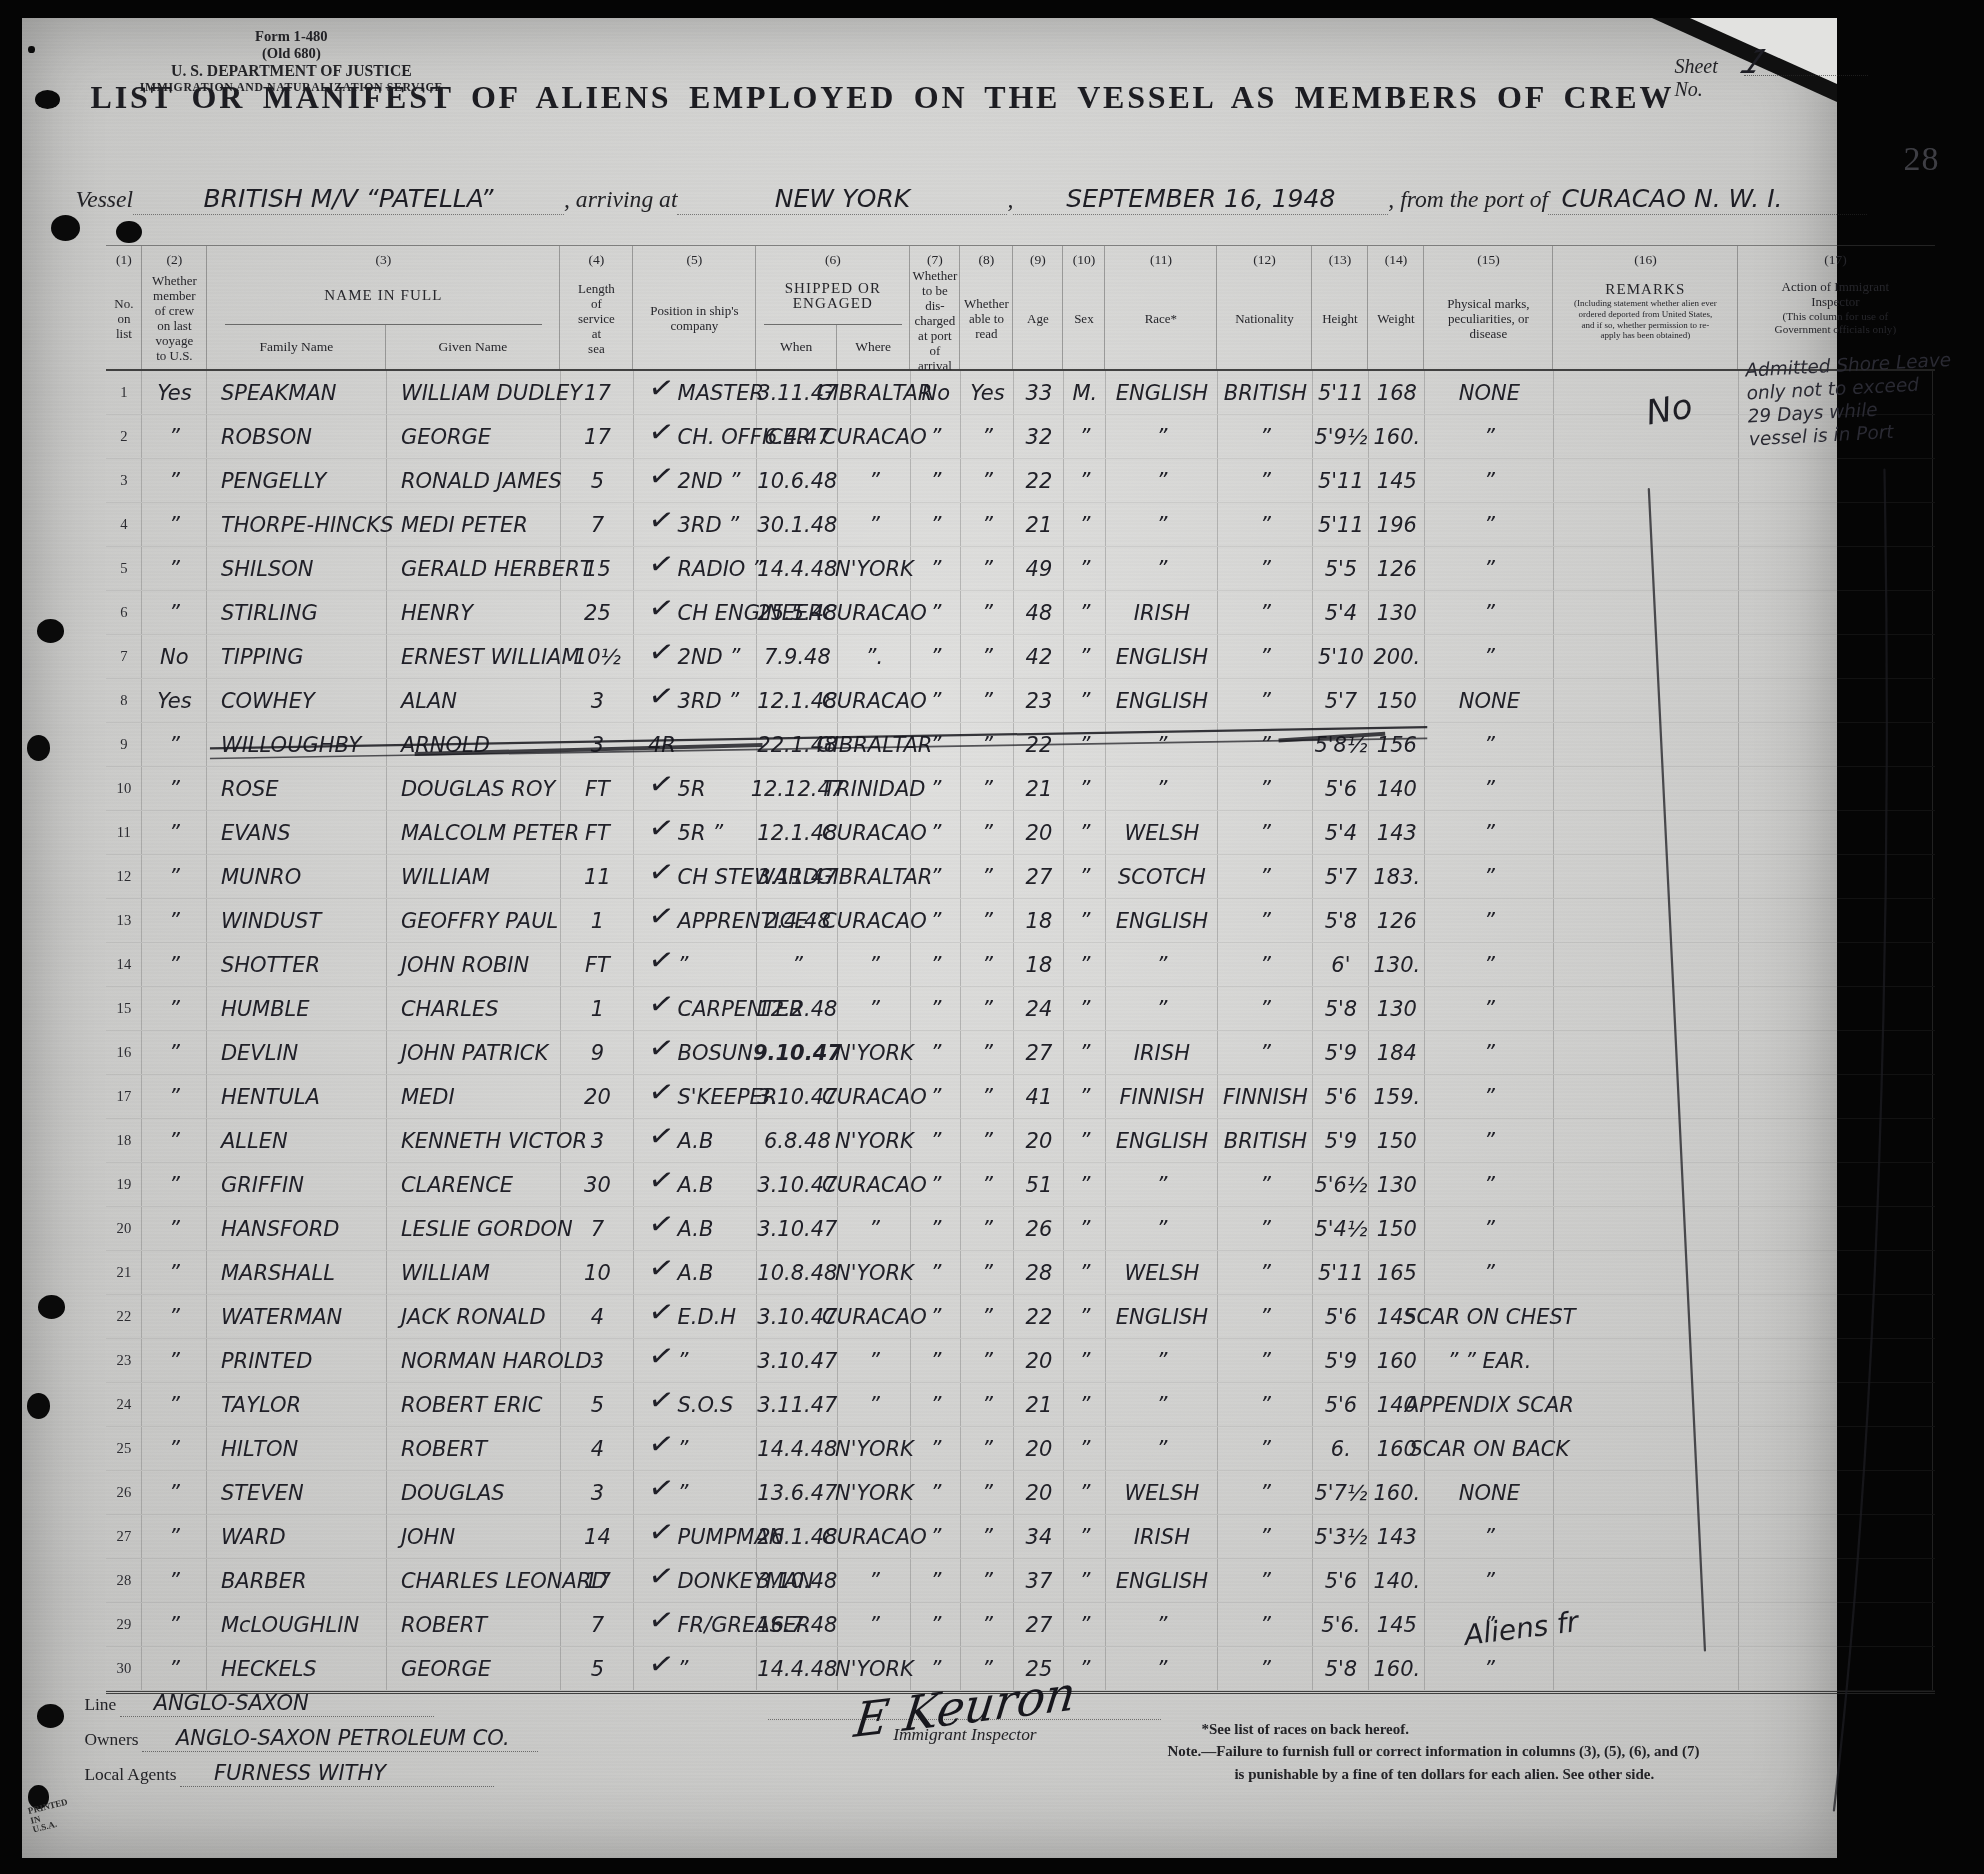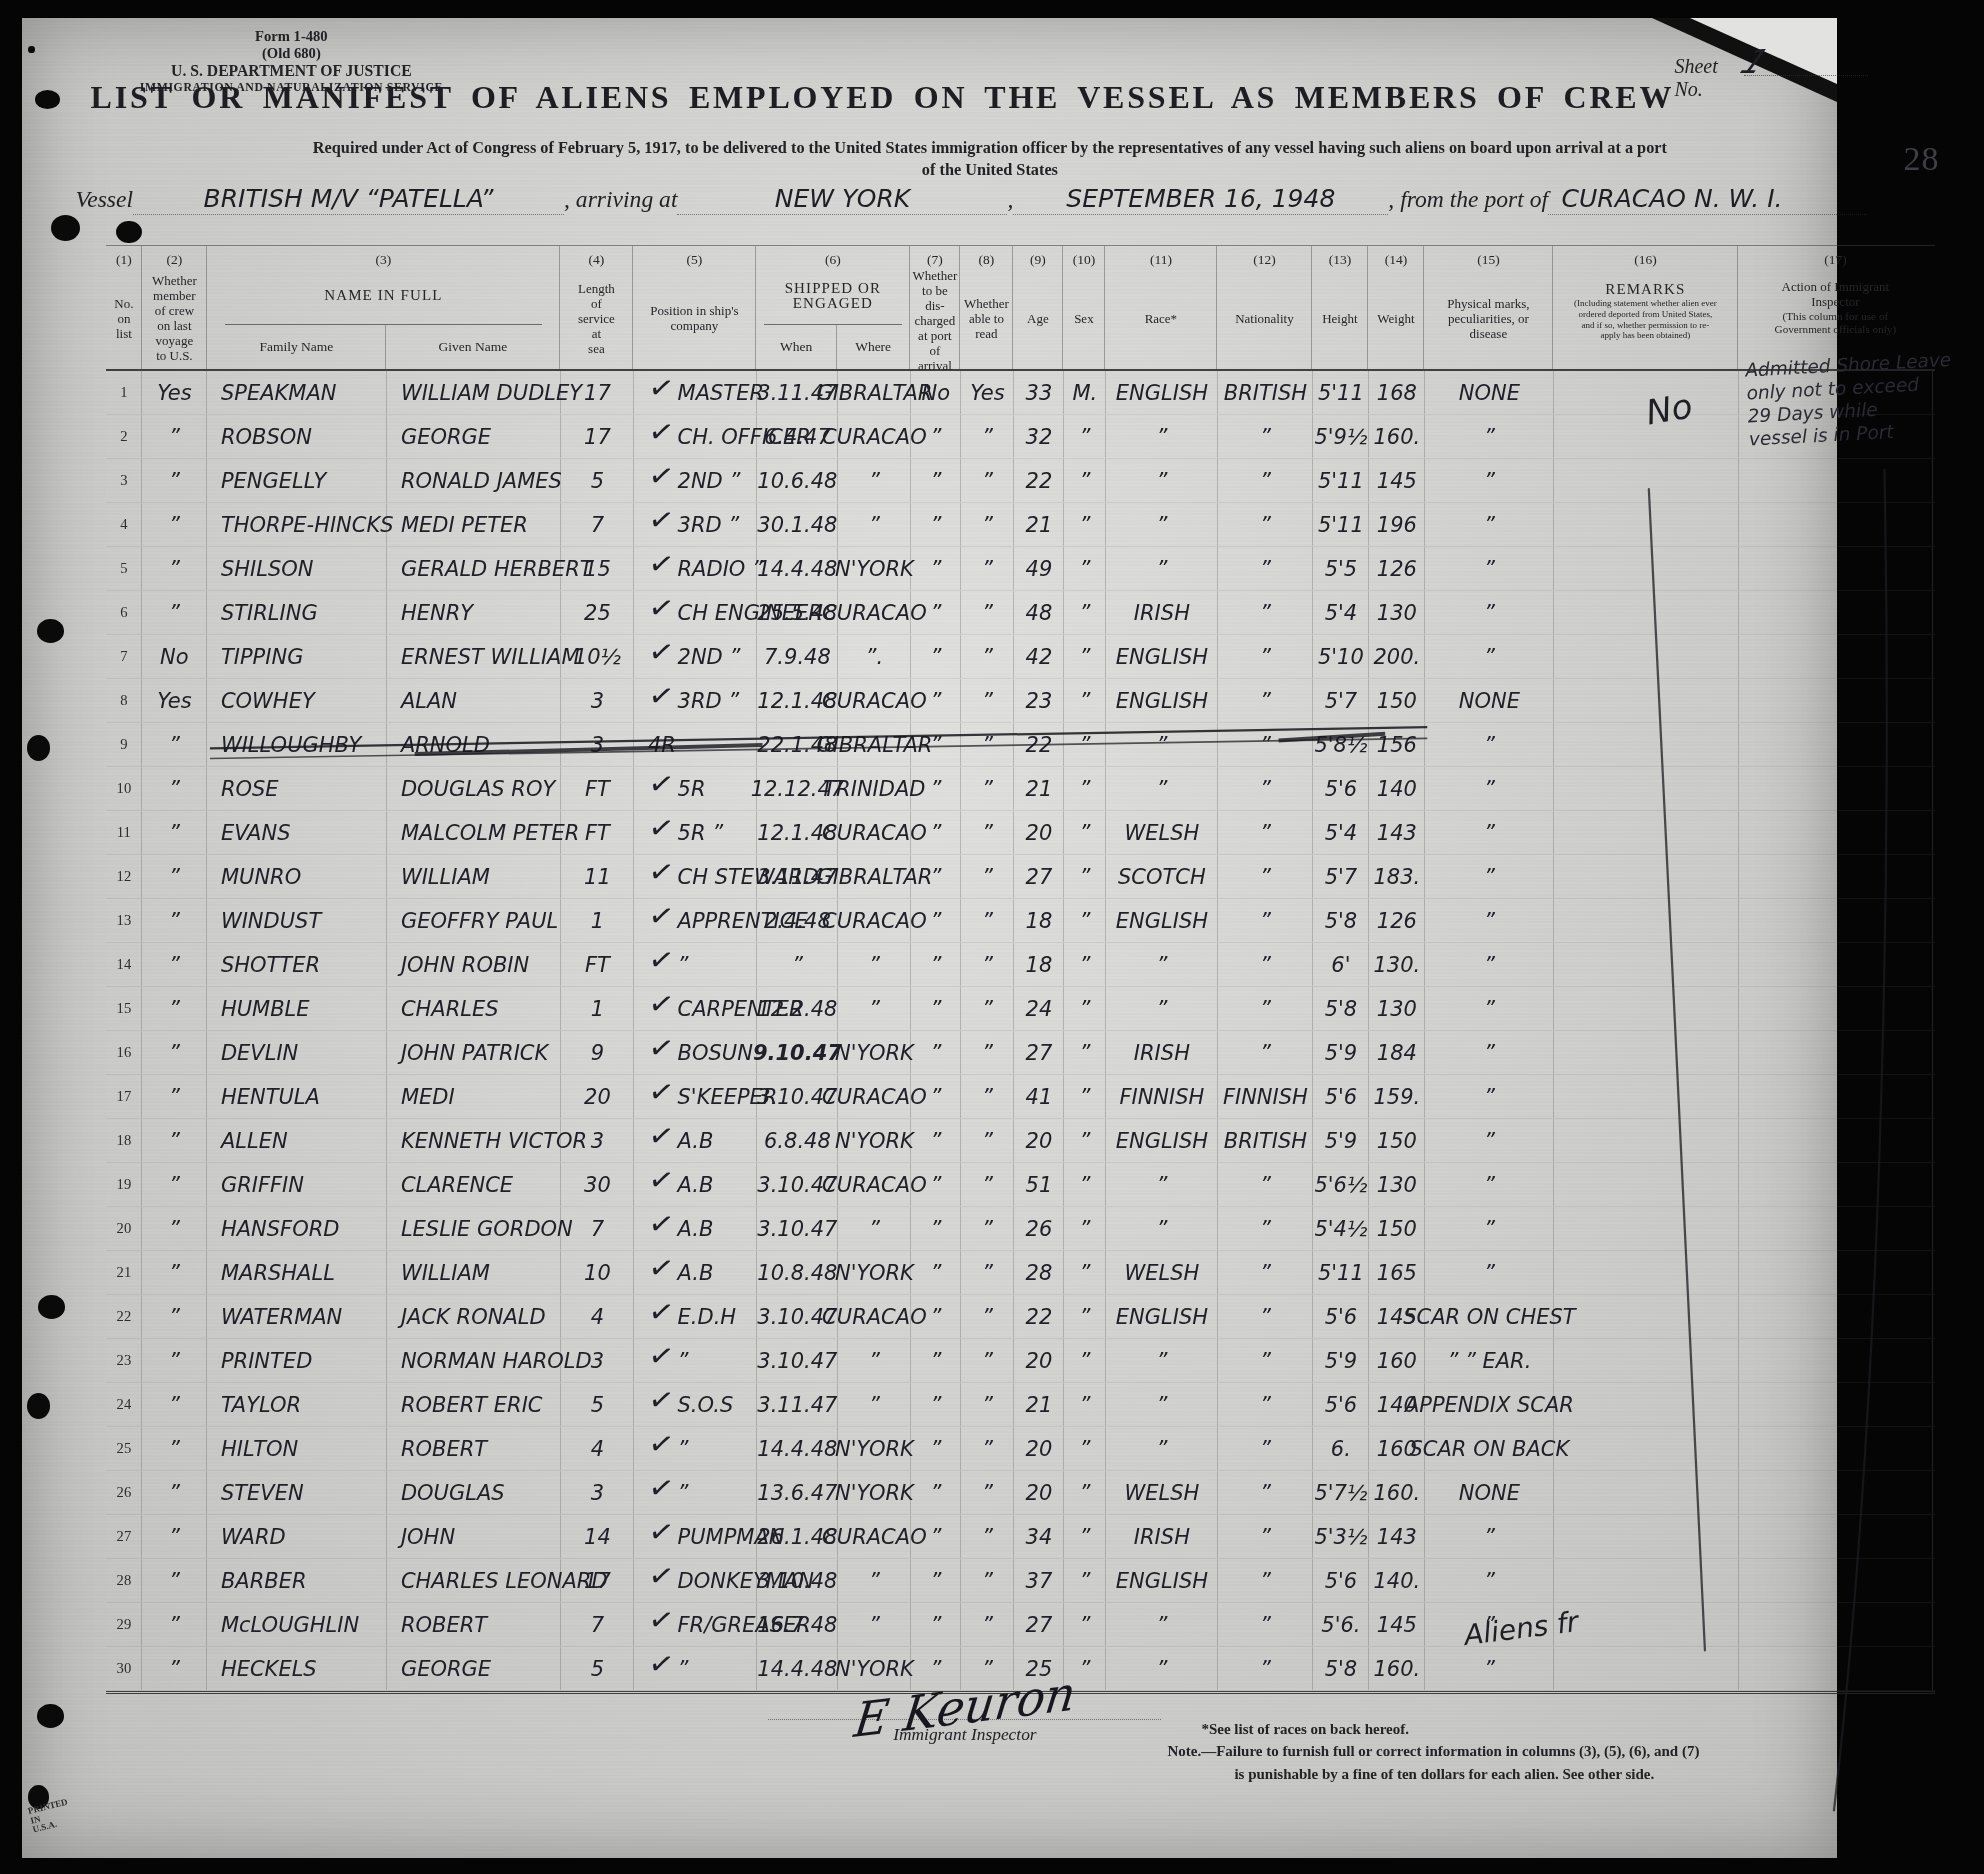--- a/index.html
+++ b/index.html
@@ -96,24 +96,20 @@
     <div class="l4">IMMIGRATION AND NATURALIZATION SERVICE</div>
   </div>
 
   <div class="sheet-no printed">
     <span class="lbl">Sheet No.</span>
     <span class="line"><span class="val hw">1</span></span>
   </div>
   <div class="page-stamp">28</div>
 
   <h1 class="title">LIST OR MANIFEST OF ALIENS EMPLOYED ON THE VESSEL AS MEMBERS OF CREW</h1>
-  <p class="subtitle printed">
-    <span>Required under Act of Congress of February 5, 1917, to be delivered to the United States immigration officer by the representatives of any vessel having such aliens on board upon arrival at a port</span><br>
-    <span>of the United States</span>
-  </p>
 
   <div class="vessel-line">
     <span class="pr printed">Vessel</span>
     <span class="blank hw" style="min-width:404px;">BRITISH M/V “PATELLA”</span>
     <span class="pr printed">, arriving at</span>
     <span class="blank hw" style="min-width:303px;">NEW YORK</span>
     <span class="pr printed">,</span>
     <span class="blank hw" style="min-width:348px;">SEPTEMBER 16, 1948</span>
     <span class="pr printed">, from the port of</span>
     <span class="blank hw" style="min-width:292px;text-align:left;">CURACAO  N. W. I.</span>
@@ -871,20 +867,34 @@
 
   <svg class="overlay" width="1941" height="1840" viewBox="0 0 3460 3280">
     <path d="M 2900 840 C 2930 1500, 2975 2300, 3000 2910" stroke="#1c1c22" stroke-width="4" fill="none" opacity="0.75" stroke-linecap="round"></path>
     <path d="M 3320 805 C 3335 1600, 3310 2500, 3230 3195" stroke="#1c1c22" stroke-width="4" fill="none" opacity="0.75" stroke-linecap="round"></path>
     <line x1="335" y1="1302" x2="2505" y2="1264" stroke="#17171d" stroke-width="4" opacity="0.85"></line>
     <line x1="335" y1="1320" x2="2505" y2="1284" stroke="#17171d" stroke-width="3" opacity="0.7"></line>
     <line x1="700" y1="1312" x2="1320" y2="1296" stroke="#17171d" stroke-width="7" opacity="0.8"></line>
     <line x1="2240" y1="1288" x2="2430" y2="1276" stroke="#17171d" stroke-width="7" opacity="0.8"></line>
   </svg>
 
+  <div class="footer-left">
+    <div class="fline">
+      <span class="flabel printed">Line</span>
+      <span class="fvalue hw">ANGLO-SAXON</span>
+    </div>
+    <div class="fline">
+      <span class="flabel printed">Owners</span>
+      <span class="fvalue hw">ANGLO-SAXON PETROLEUM CO.</span>
+    </div>
+    <div class="fline">
+      <span class="flabel printed">Local Agents</span>
+      <span class="fvalue hw">FURNESS WITHY</span>
+    </div>
+  </div>
 
   <div class="signature-block">
     <span class="sig">E Keuron</span>
     <div class="sigline"></div>
     <div class="siglabel printed">Immigrant Inspector</div>
   </div>
 
   <div class="footnotes printed">
     <div class="fn1">*See list of races on back hereof.</div>
     <div class="fn2">Note.—Failure to furnish full or correct information in columns (3), (5), (6), and (7)</div>

